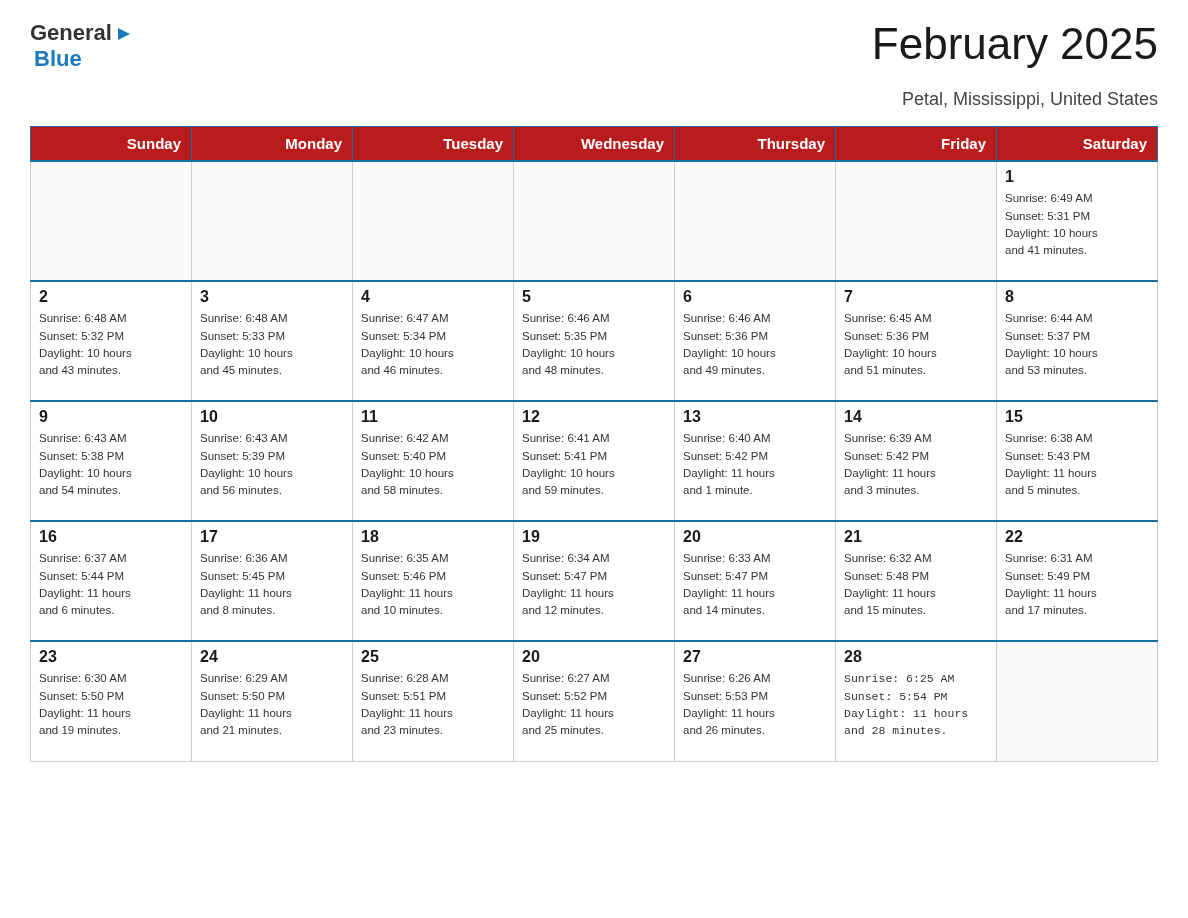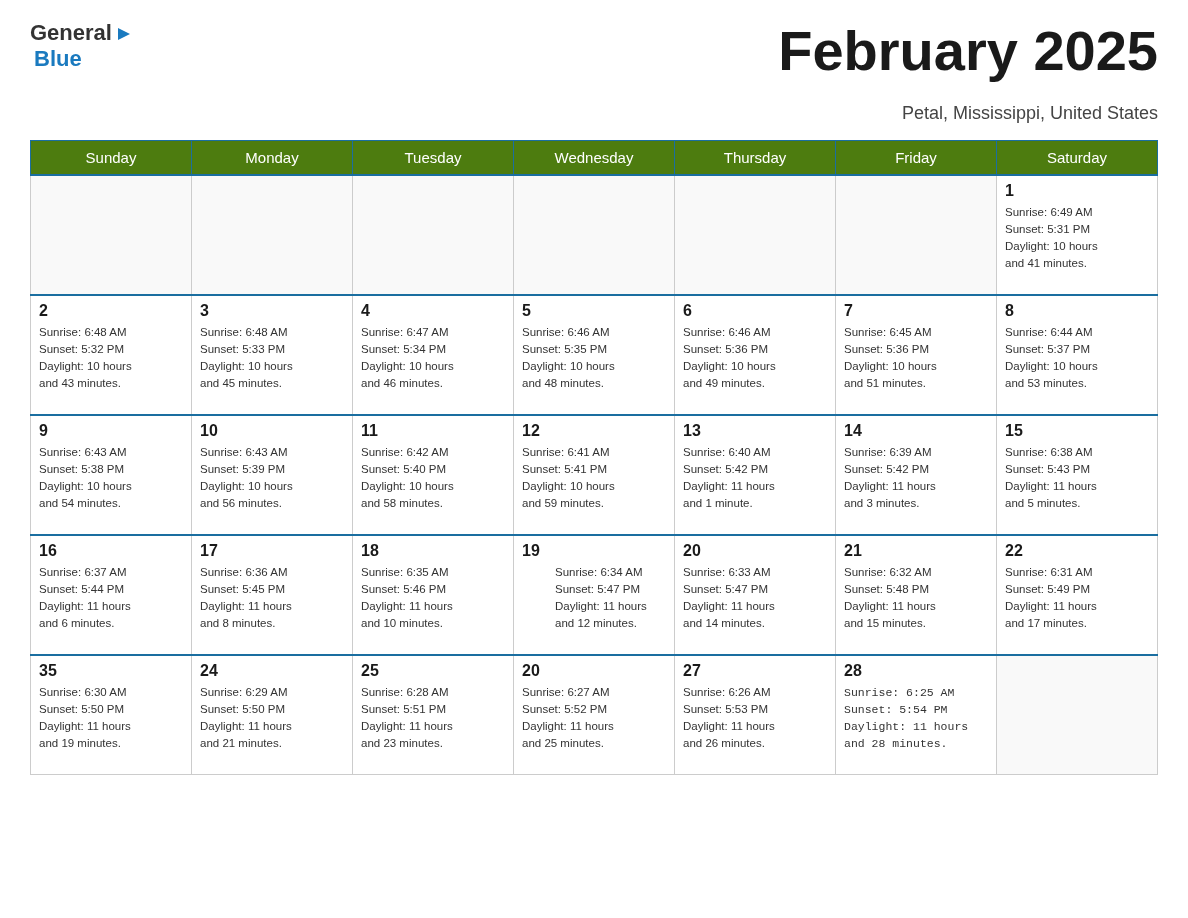--- a/index.html
+++ b/index.html
@@ -27,45 +27,45 @@
     .logo-line {
       display: flex;
       align-items: center;
     }
 
     .title-area {
       text-align: right;
     }
 
     .month-title {
-      font-size: 56px;
-      font-weight: bold;
+      font-size: 44px;
+      font-weight: normal;
       color: #1a1a1a;
       line-height: 1.1;
     }
 
     .location {
       font-size: 18px;
       color: #444;
       margin-top: 21px;
     }
 
     .calendar {
       width: 100%;
       border-collapse: collapse;
       border: 1px solid #ccc;
     }
 
     .calendar th {
-      background-color: #4d7c0f;
+      background-color: #b91c1c;
       color: #fff;
       font-size: 15px;
-      font-weight: normal;
+      font-weight: bold;
       padding: 8px 10px;
-      text-align: center;
+      text-align: right;
       border: 1px solid #1a6ea0;
     }
 
     .calendar td {
       vertical-align: top;
       border: 1px solid #ccc;
       padding: 6px 8px;
       width: calc(100% / 7);
       min-height: 110px;
       height: 120px;
@@ -268,21 +268,21 @@
         </td>
         <td>
           <span class="day-number">18</span>
           <div class="day-info" style="white-space: pre-line;">Sunrise: 6:35 AM
 Sunset: 5:46 PM
 Daylight: 11 hours
 and 10 minutes.</div>
         </td>
         <td>
           <span class="day-number">19</span>
-          <div class="day-info" style="white-space: pre-line; margin-left: 33px;">Sunrise: 6:34 AM
+          <div class="day-info" style="white-space: pre-line;">Sunrise: 6:34 AM
 Sunset: 5:47 PM
 Daylight: 11 hours
 and 12 minutes.</div>
         </td>
         <td>
           <span class="day-number">20</span>
           <div class="day-info" style="white-space: pre-line;">Sunrise: 6:33 AM
 Sunset: 5:47 PM
 Daylight: 11 hours
 and 14 minutes.</div>
@@ -297,21 +297,21 @@
         <td>
           <span class="day-number">22</span>
           <div class="day-info" style="white-space: pre-line;">Sunrise: 6:31 AM
 Sunset: 5:49 PM
 Daylight: 11 hours
 and 17 minutes.</div>
         </td>
       </tr>
       <tr>
         <td>
-          <span class="day-number">35</span>
+          <span class="day-number">23</span>
           <div class="day-info" style="white-space: pre-line;">Sunrise: 6:30 AM
 Sunset: 5:50 PM
 Daylight: 11 hours
 and 19 minutes.</div>
         </td>
         <td>
           <span class="day-number">24</span>
           <div class="day-info" style="white-space: pre-line;">Sunrise: 6:29 AM
 Sunset: 5:50 PM
 Daylight: 11 hours

